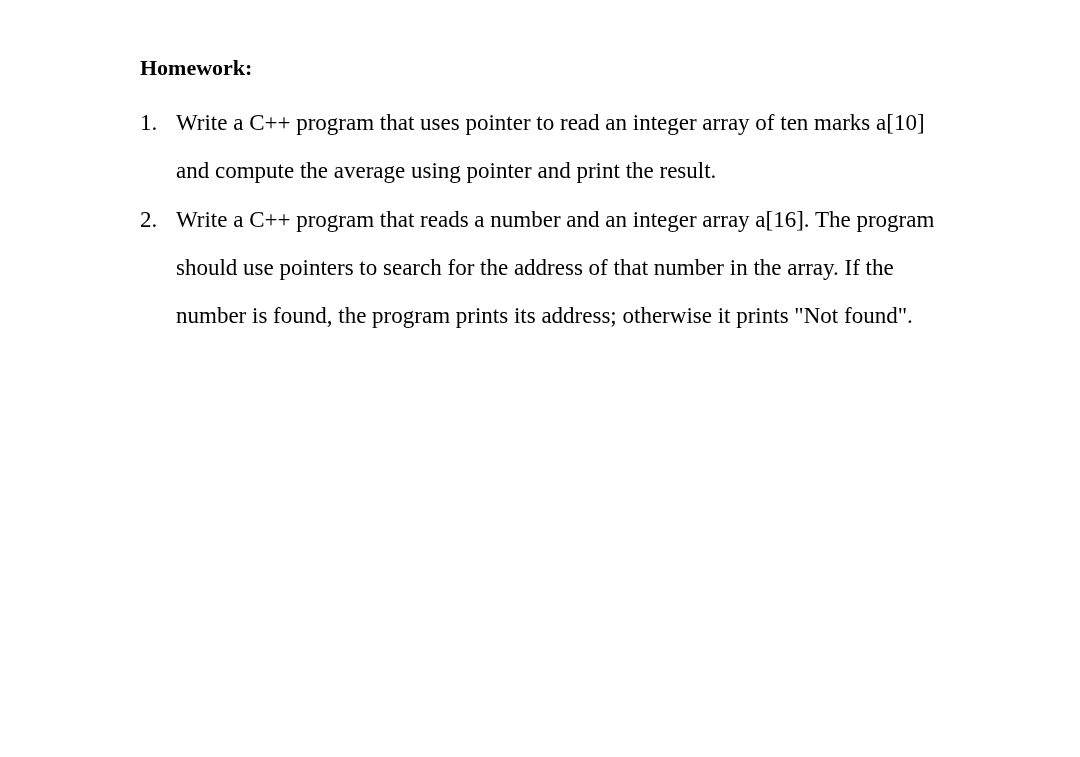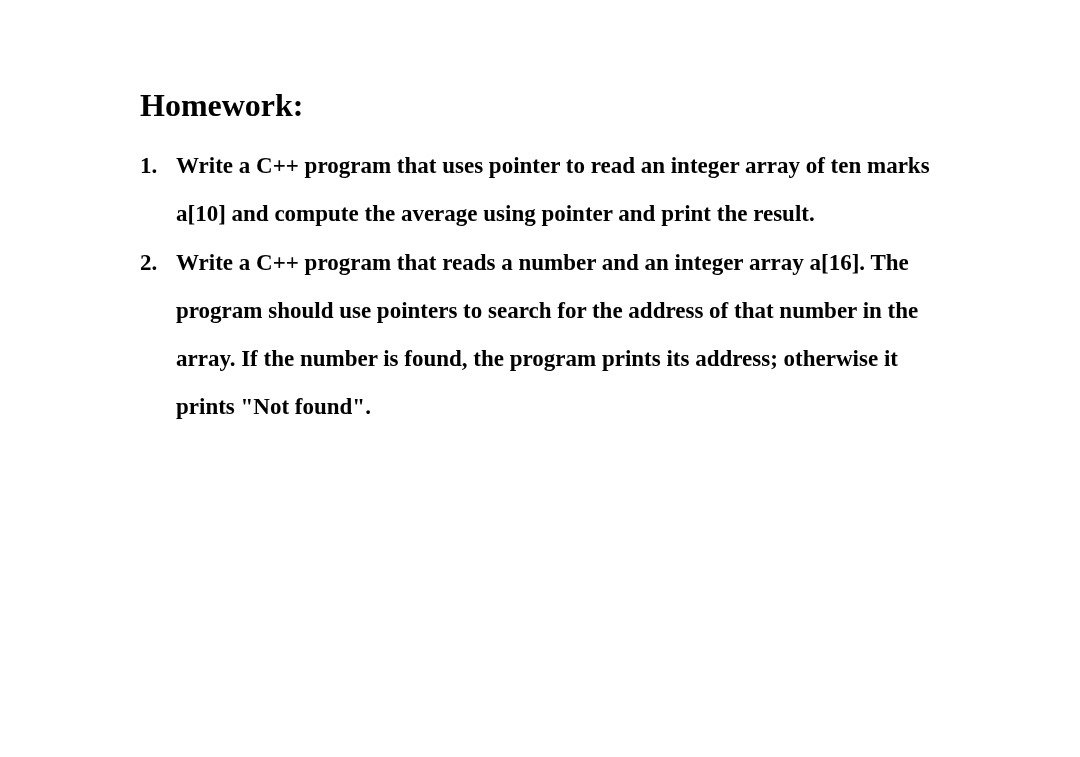--- a/index.html
+++ b/index.html
@@ -1,33 +1,31 @@
 <!DOCTYPE html>
 <html><head>
   <meta charset="utf-8">
   <style>
     * {
       margin: 0;
       padding: 0;
       box-sizing: border-box;
-      font-weight: bold;
     }
     body {
       width: 1080px;
       height: 757px;
       background: #ffffff;
       font-family: "Times New Roman", Times, serif;
       color: #000000;
       padding: 55px 130px 0 140px;
     }
     .heading {
       font-weight: bold;
-      font-size: 32px;
+      font-size: 22px;
       margin-bottom: 18px;
-      margin-top: 32px;
     }
     .list {
       list-style: none;
       counter-reset: item;
     }
     .list-item {
       counter-increment: item;
       position: relative;
       padding-left: 36px;
       font-size: 23px;

